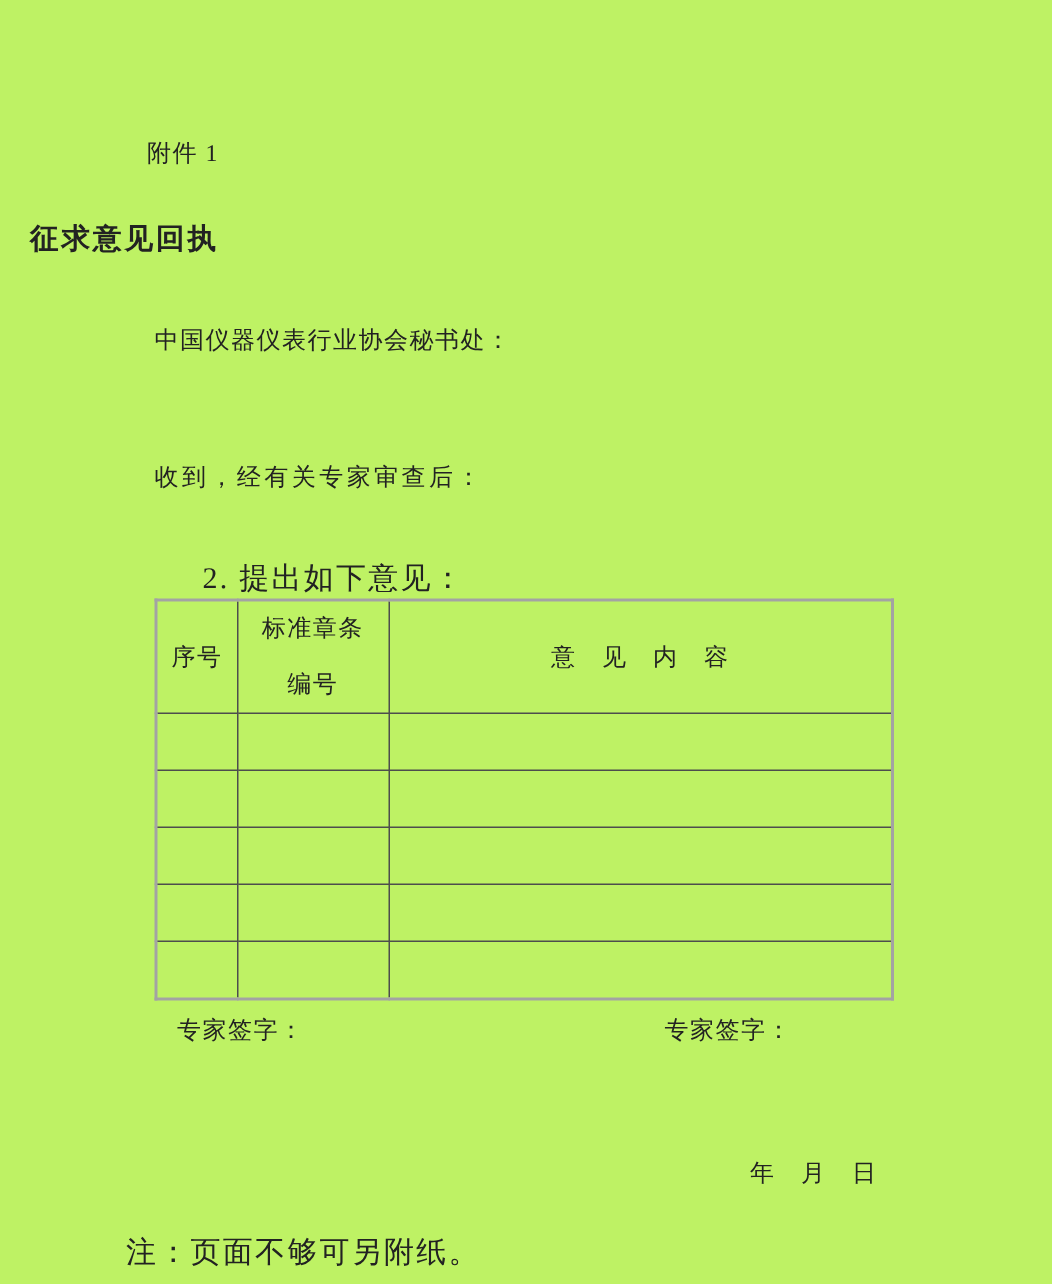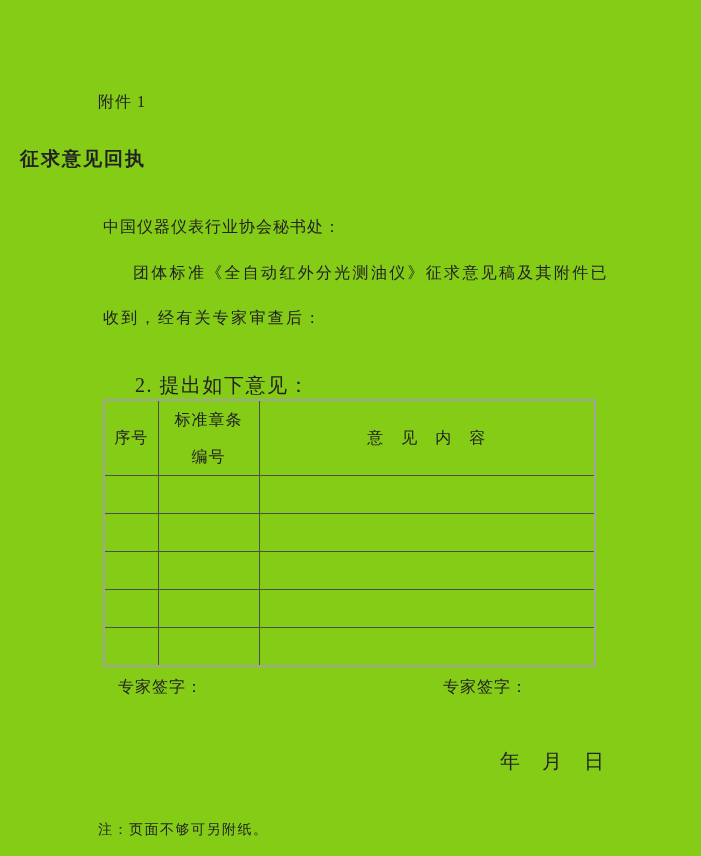--- a/index.html
+++ b/index.html
@@ -1,21 +1,21 @@
 <!DOCTYPE html>
 <html><head>
 <meta charset="utf-8">
 <style>
   * { margin: 0; padding: 0; box-sizing: border-box; }
   html, body { background: #ffffff; }
   .page {
     position: relative;
     width: 701px;
     height: 856px;
-    background: #84cc16;
+    background: #bef264;
     font-family: "Liberation Serif", "DejaVu Serif", serif;
     color: #222222;
     overflow: hidden;
   }
   .abs { position: absolute; white-space: pre; }
 
   .attachment-label {
     left: 98px; top: 92px;
     font-size: 16px;
     letter-spacing: 1px;
@@ -66,35 +66,34 @@
   }
   .col-serial  { width: 54px; }
   .col-clause  { width: 101px; }
   .col-comment { width: 336px; }
   .comment-table thead th { height: 74px; letter-spacing: 1px; }
   .comment-table thead th .two-line { line-height: 37px; white-space: pre-line; }
   .comment-table tbody td { height: 38px; }
 
   .review-unit-label { left: 118px; top: 677px; font-size: 16px; letter-spacing: 1px; }
   .expert-signature-label { left: 443px; top: 677px; font-size: 16px; letter-spacing: 1px; }
-  .date-line { left: 500px; top: 748px; font-size: 20px; letter-spacing: 1px; }
-  .note-line { left: 98px; top: 821px; font-size: 14px; letter-spacing: 1.5px; }
+  .date-line { left: 500px; top: 772px; font-size: 16px; letter-spacing: 1px; }
+  .note-line { left: 84px; top: 821px; font-size: 20px; letter-spacing: 1.5px; }
 </style>
 </head>
 <body>
 
 <div class="page">
 
   <div class="abs attachment-label">附件 1</div>
 
   <div class="abs doc-title">征求意见回执</div>
 
   <div class="abs salutation">中国仪器仪表行业协会秘书处：</div>
 
-  <div class="abs body-line1">团体标准《全自动红外分光测油仪》征求意见稿及其附件已</div>
 
   <div class="abs body-line2">收到，经有关专家审查后：</div>
 
 
   <div class="abs list-item2">2. 提出如下意见：</div>
 
   <table class="comment-table">
     <colgroup>
       <col class="col-serial">
       <col class="col-clause">

